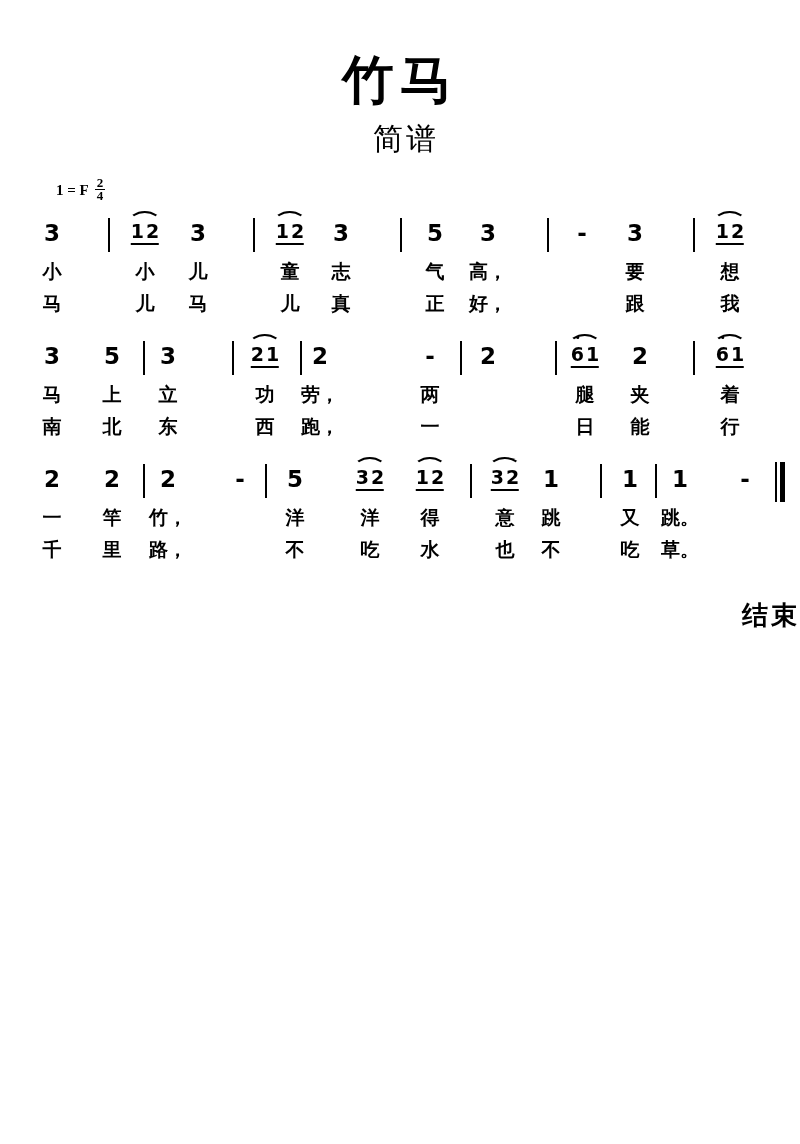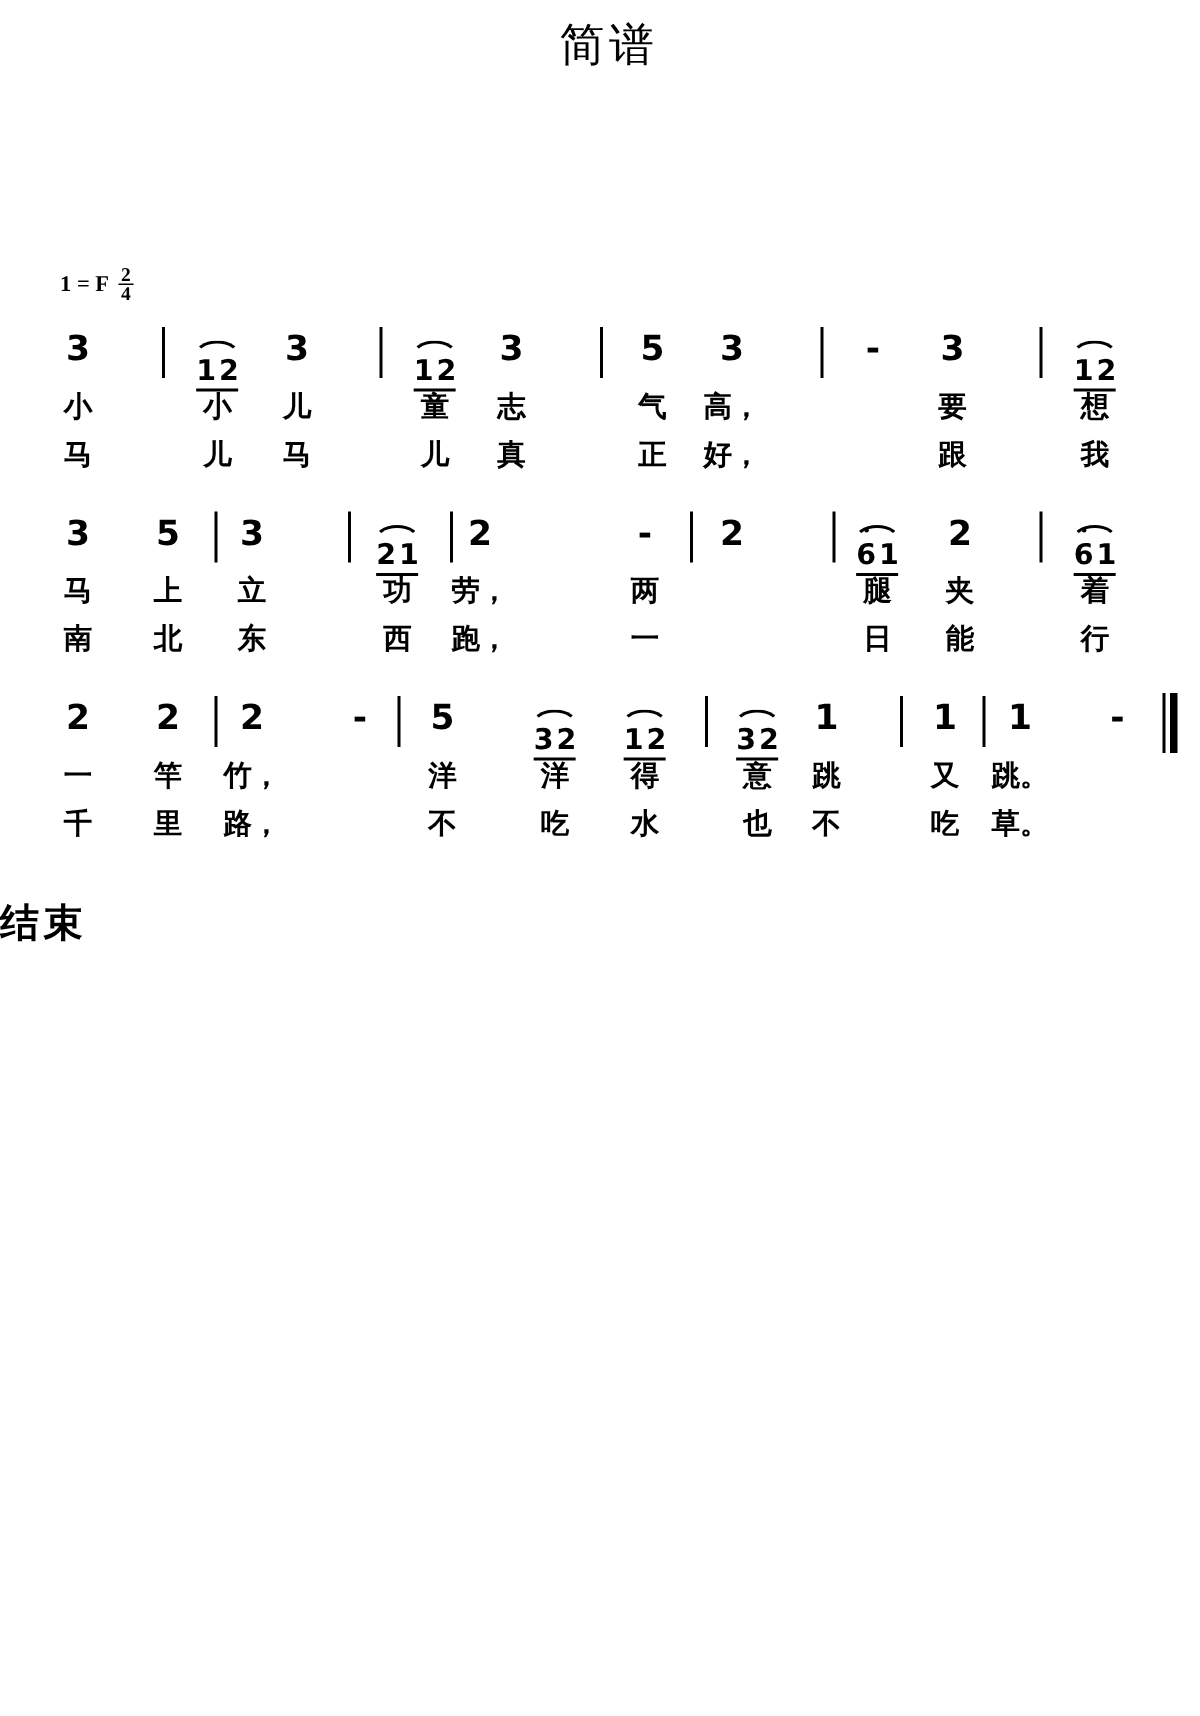--- a/index.html
+++ b/index.html
@@ -34,21 +34,21 @@
     text-align: center;
     font-family: "DejaVu Sans", sans-serif;
     font-size: 30px;
     letter-spacing: 3px;
     margin: 0;
     padding-top: 10px;
     padding-left: 12px;
   }
   .keysig {
     position: absolute;
-    left: 40px;
+    left: 56px;
     top: 178px;
     font-family: "Liberation Serif", serif;
     font-weight: bold;
     font-size: 15px;
     display: flex;
     align-items: center;
     gap: 6px;
   }
   .keysig .frac {
     display: inline-flex;
@@ -84,21 +84,20 @@
     display: inline-block;
     white-space: nowrap;
     font-family: "DejaVu Sans", sans-serif;
     font-size: 23px;
     font-weight: bold;
     transform: translateX(-50%);
     line-height: 1;
   }
   .ng.small {
     font-size: 19px;
-    margin-top: 16px;
   }
   .notes {
     display: inline-block;
     position: relative;
     white-space: nowrap;
   }
   .notes .n {
     display: inline-block;
     position: relative;
     padding: 0 1px;
@@ -166,32 +165,33 @@
     line-height: 1;
   }
   .lyr1 { top: 40px; }
   .lyr2 { top: 72px; }
 
   .ending {
     position: absolute;
     top: 598px;
     left: 0;
     width: 800px;
-    text-align: left;
+    text-align: right;
     font-family: "DejaVu Sans", sans-serif;
     font-size: 26px;
     font-weight: bold;
     letter-spacing: 3px;
   }
 </style>
 </head>
 <body>
 
 <div class="sheet">
 
+  <h1 class="title">竹马</h1>
   <div class="subtitle">简谱</div>
 
   <div class="keysig">
     <span>1 = F</span>
     <span class="frac">
       <span class="num">2</span>
       <span class="den">4</span>
     </span>
   </div>
 

